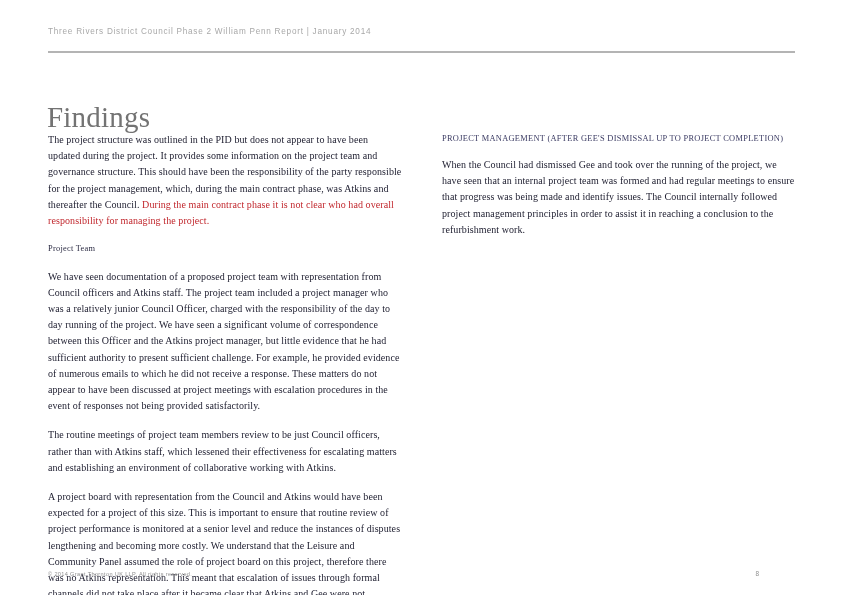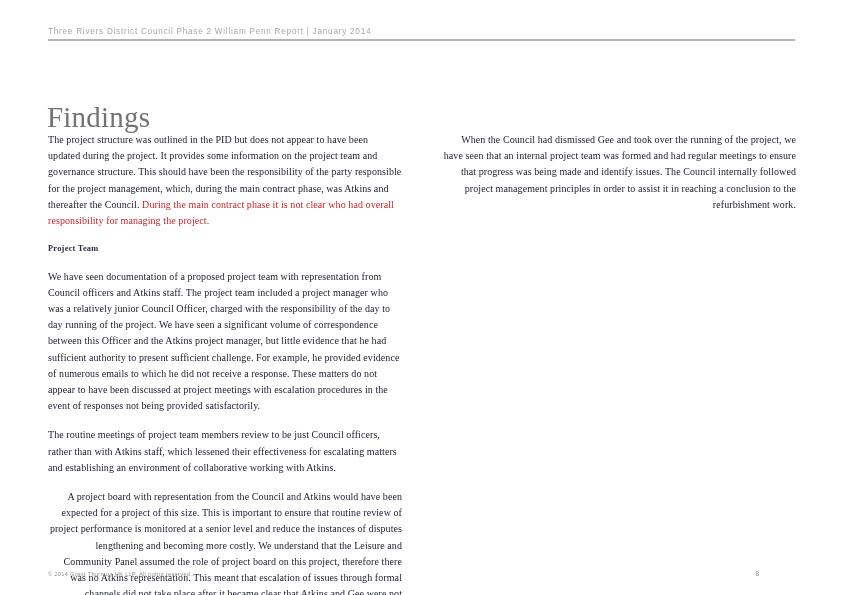--- a/index.html
+++ b/index.html
@@ -27,21 +27,21 @@
     left: 48px;
     top: 27px;
     width: 747px;
   }
   .running-header .header-text {
     font-family: "Liberation Sans", "DejaVu Sans", sans-serif;
     font-size: 8.2px;
     letter-spacing: 0.75px;
     color: #a8a8a8;
     white-space: nowrap;
-    padding-bottom: 3px;
+    padding-bottom: 15px;
   }
   .running-header .header-rule {
     height: 2px;
     background: #b4b4b4;
     width: 100%;
   }
 
   
   .page-title {
     position: absolute;
@@ -71,30 +71,28 @@
   p.body-para {
     margin: 0 0 13px 0;
     font-size: 10px;
     line-height: 1.62;
     color: #1c1c2e;
     text-align: left;
     letter-spacing: 0.08px;
   }
   p.body-para:last-child {
     margin-bottom: 0;
-    text-align: right;
   }
 
   .sub-head {
     margin: 0 0 13px 0;
     font-size: 8.4px;
     line-height: 1.62;
     color: #2a2a42;
     letter-spacing: 0.25px;
-    font-weight: bold;
   }
 
   .section-head {
     margin: 0 0 12px 0;
     font-size: 8.4px;
     line-height: 1.55;
     color: #3b3b63;
     letter-spacing: 0.3px;
     font-weight: 400;
   }
@@ -149,20 +147,21 @@
       <p class="body-para">We have seen documentation of a proposed project team with representation from Council officers and Atkins staff. The project team included a project manager who was a relatively junior Council Officer, charged with the responsibility of the day to day running of the project. We have seen a significant volume of correspondence between this Officer and the Atkins project manager, but little evidence that he had sufficient authority to present sufficient challenge. For example, he provided evidence of numerous emails to which he did not receive a response. These matters do not appear to have been discussed at project meetings with escalation procedures in the event of responses not being provided satisfactorily.</p>
 
       <p class="body-para">The routine meetings of project team members review to be just Council officers, rather than with Atkins staff, which lessened their effectiveness for escalating matters and establishing an environment of collaborative working with Atkins.</p>
 
 
       <p class="body-para">A project board with representation from the Council and Atkins would have been expected for a project of this size. This is important to ensure that routine review of project performance is monitored at a senior level and reduce the instances of disputes lengthening and becoming more costly. We understand that the Leisure and Community Panel assumed the role of project board on this project, therefore there was no Atkins representation. This meant that escalation of issues through formal channels did not take place after it became clear that Atkins and Gee were not performing to the Council's requirements.  The performance issues with Gee would have been discussed at this level and Atkins' role would have been to follow this up.</p>
     </div>
 
     <div class="col">
 
+      <p class="section-head">PROJECT MANAGEMENT (AFTER GEE'S DISMISSAL UP TO PROJECT COMPLETION)</p>
 
       <p class="body-para">When the Council had dismissed Gee and took over the running of the project, we have seen that an internal project team was formed and had regular meetings to ensure that progress was being made and identify issues. The Council internally followed project management principles in order to assist it in reaching a conclusion to the refurbishment work.</p>
     </div>
   </div>
 
   <div class="footer">
     <div class="footer-copy">© 2014 Grant Thornton UK LLP. All rights reserved.</div>
     <div class="footer-page">8</div>
   </div>
 

